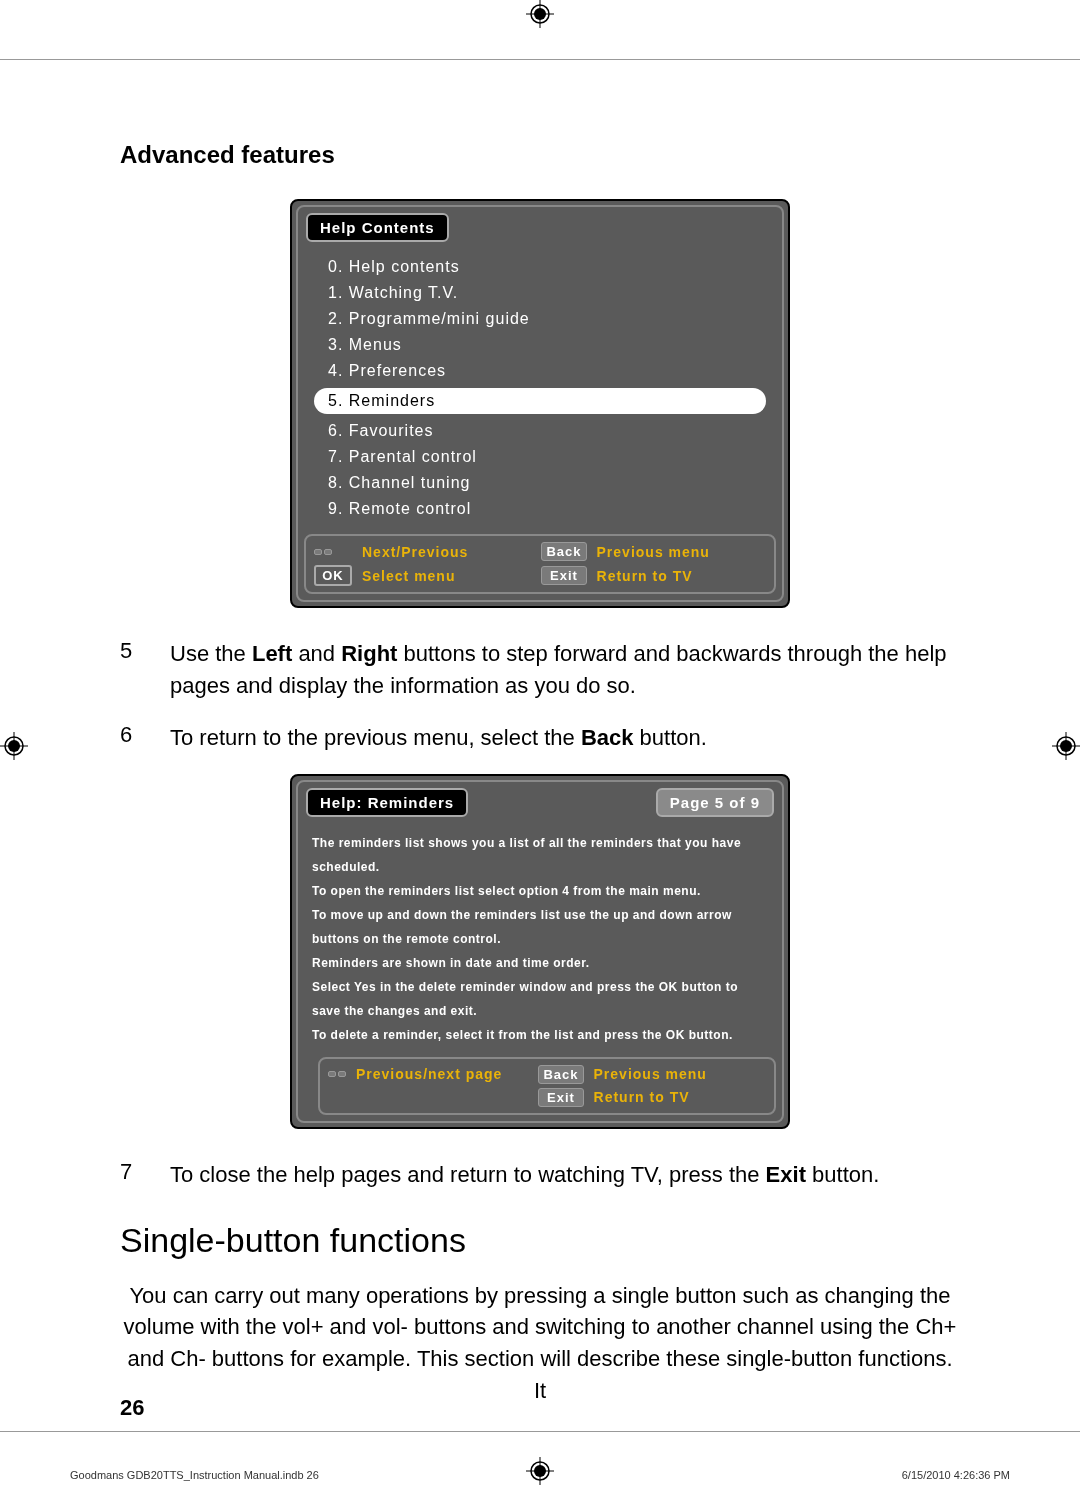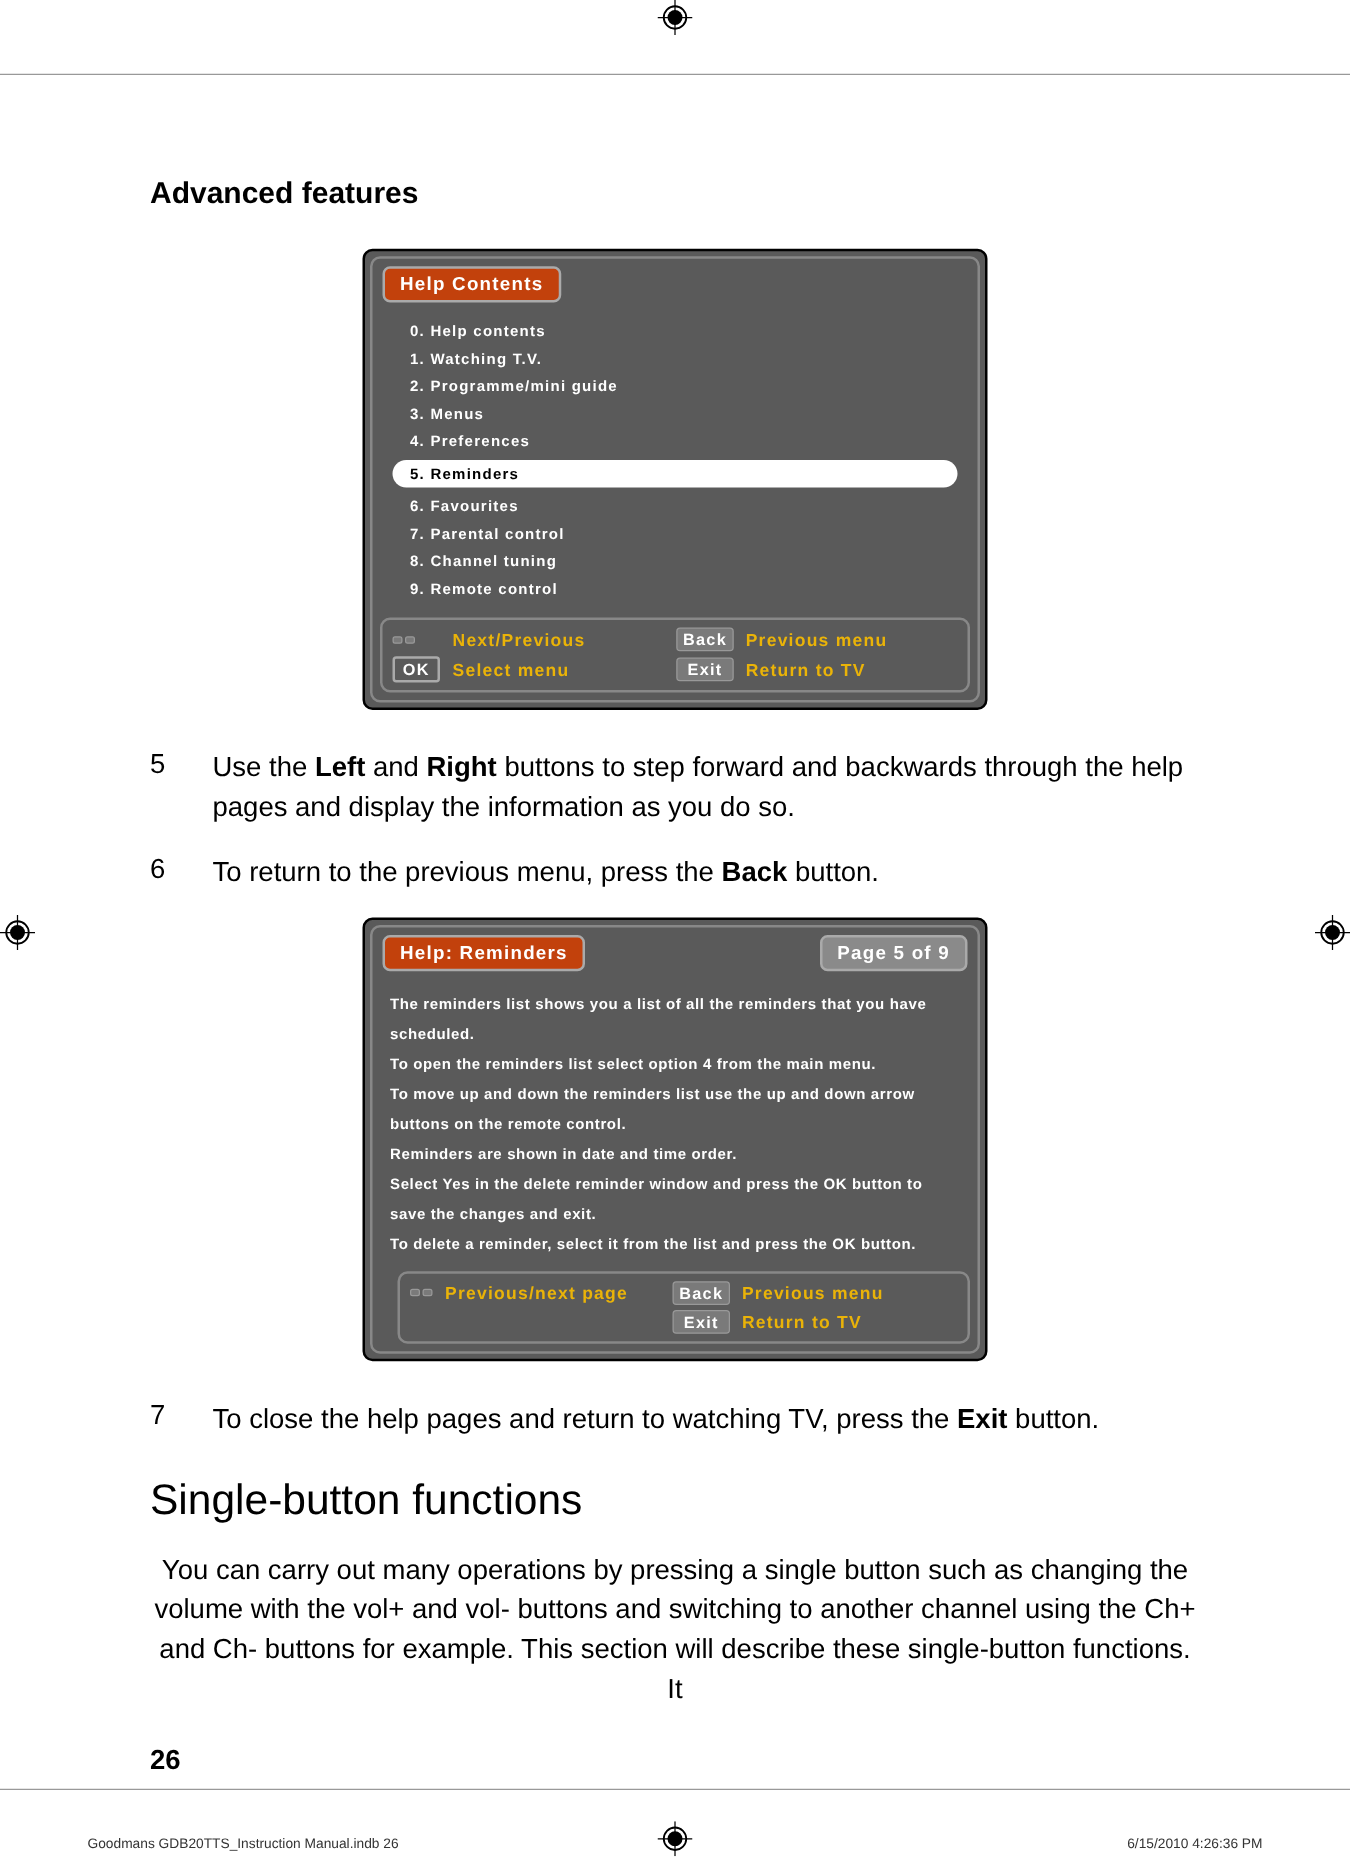--- a/index.html
+++ b/index.html
@@ -23,24 +23,24 @@
   .reg-mark.left { left: 0; top: 50%; transform: translateY(-50%); }
   .reg-mark.right { right: 0; top: 50%; transform: translateY(-50%); }
   .reg-mark.bottom-center { bottom: 6px; left: 50%; transform: translateX(-50%); }
   .reg-mark svg { width: 100%; height: 100%; }
   .crop-line-h { position: absolute; left: 0; right: 0; height: 1px; background: #999; }
   .content { position: absolute; left: 120px; top: 110px; right: 120px; bottom: 50px; }
   .section-title { font-size: 24px; font-weight: bold; margin-bottom: 30px; margin-top: 31px; }
   .screen { width: 500px; margin: 0 auto 30px auto; background: #5a5a5a; border: 2px solid #000; border-radius: 8px; }
   .screen-inner { border: 2px solid #888; border-radius: 8px; margin: 4px; position: relative; }
   .screen-top { display: flex; justify-content: space-between; padding: 6px 8px 4px 8px; }
-  .screen-top .tab-left { background: #c2410c; border: 2px solid #aaa; border-radius: 6px; padding: 4px 12px; color: #fff; font-weight: bold; font-size: 15px; letter-spacing: 1px; }
+  .screen-top .tab-left { background: #000000; border: 2px solid #aaa; border-radius: 6px; padding: 4px 12px; color: #fff; font-weight: bold; font-size: 15px; letter-spacing: 1px; }
   .screen-top .tab-right { background: #8a8a8a; border: 2px solid #aaa; border-radius: 6px; padding: 4px 12px; color: #fff; font-weight: bold; font-size: 15px; letter-spacing: 1px; }
   .help-body { padding: 8px 30px 12px 30px; }
-  .help-item { color: #fff; font-weight: bold; font-size: 12px; letter-spacing: 1px; padding: 4px 0; }
+  .help-item { color: #fff; font-weight: normal; font-size: 16px; letter-spacing: 1px; padding: 4px 0; }
   .help-item.selected { background: #fff; color: #000; border-radius: 14px; padding: 4px 14px; margin: 4px -14px; display: inline-block; width: calc(100% + 28px); }
   .help-footer { border: 2px solid #888; border-radius: 8px; margin: 0 6px 6px 6px; padding: 6px 8px; display: grid; grid-template-columns: auto 1fr auto 1fr; column-gap: 10px; row-gap: 4px; align-items: center; }
   .key-box { background: #7a7a7a; border: 1px solid #999; border-radius: 3px; color: #fff; font-size: 13px; font-weight: bold; padding: 1px 4px; display: inline-flex; align-items: center; justify-content: center; letter-spacing: 1px; min-width: 38px; }
   .key-box.outline { background: transparent; border: 2px solid #aaa; }
   .key-label { color: #eab308; font-size: 14px; font-weight: bold; letter-spacing: 1px; }
   .reminders-body { padding: 10px 14px; }
   .reminders-body p { color: #fff; font-size: 12px; font-weight: bold; line-height: 2.0; letter-spacing: 0.5px; }
   .instr-row { display: flex; margin-bottom: 20px; }
   .instr-num { width: 50px; font-size: 22px; }
   .instr-text { flex: 1; font-size: 22px; line-height: 1.45; }
@@ -158,21 +158,21 @@
   <div class="instr-row">
     <div class="instr-num">5</div>
     <div class="instr-text">
       <span>Use the </span><b>Left</b><span> and </span><b>Right</b><span> buttons to step forward and backwards through the help pages and display the information as you do so.</span>
     </div>
   </div>
 
   <div class="instr-row">
     <div class="instr-num">6</div>
     <div class="instr-text">
-      <span>To return to the previous menu, press the </span><b>Back</b><span> button.</span>
+      <span>To return to the previous menu, select the </span><b>Back</b><span> button.</span>
     </div>
   </div>
 
   <div class="screen">
     <div class="screen-inner">
       <div class="screen-top">
         <div class="tab-left">Help: Reminders</div>
         <div class="tab-right">Page 5 of 9</div>
       </div>
       <div class="reminders-body" id="reminders-paras">

